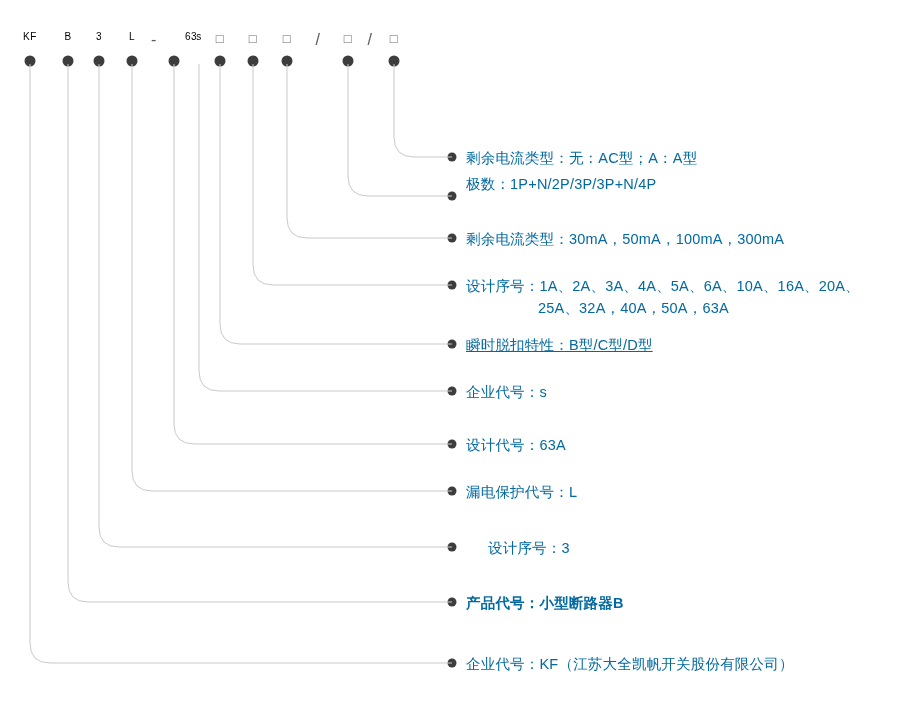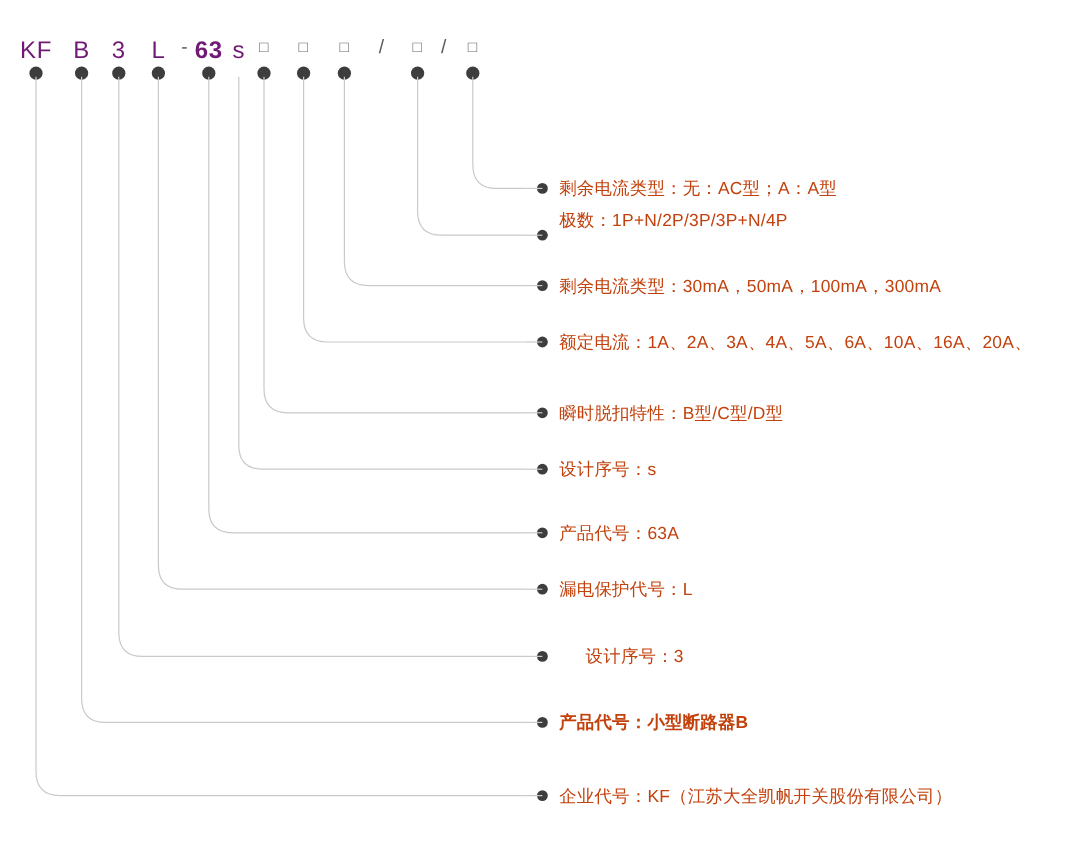--- a/index.html
+++ b/index.html
@@ -23,22 +23,22 @@
     position: absolute;
     left: 0;
     top: 0;
     width: 900px;
     height: 70px;
   }
   .code-char {
     position: absolute;
     top: 32px;
     transform: translateX(-50%);
-    font-size: 20px;
-    color: #701a75;
+    font-size: 10px;
+    color: #000000;
     line-height: 1;
     white-space: nowrap;
     letter-spacing: 0.5px;
   }
   .code-char.sq {
     font-size: 13px;
     color: #6b6b6b;
   }
   .code-char.sep {
     font-size: 16px;
@@ -51,42 +51,42 @@
     left: 0;
     top: 0;
     width: 900px;
     height: 712px;
   }
 
   
   .label {
     position: absolute;
     font-size: 14.5px;
-    color: #c2410c;
+    color: #0369a1;
     line-height: 1.55;
     white-space: nowrap;
     letter-spacing: 0.2px;
   }
   .label .cont {
     display: block;
     padding-left: 72px;
   }
 </style>
 </head>
 <body>
 
 <div id="stage">
 
   <div id="code-row">
       <div class="code-char" style="left: 30px;">KF</div>
       <div class="code-char" style="left: 68px;">B</div>
       <div class="code-char" style="left: 99px;">3</div>
       <div class="code-char" style="left: 132px;">L</div>
       <div class="code-char sep" style="left: 154px;">-</div>
-      <div class="code-char" style="left: 174px; font-weight: bold;">63</div>
+      <div class="code-char" style="left: 191px;">63</div>
       <div class="code-char" style="left: 199px;">s</div>
       <div class="code-char sq" style="left: 220px;">□</div>
       <div class="code-char sq" style="left: 253px;">□</div>
       <div class="code-char sq" style="left: 287px;">□</div>
       <div class="code-char sep" style="left: 318px;">/</div>
       <div class="code-char sq" style="left: 348px;">□</div>
       <div class="code-char sep" style="left: 370px;">/</div>
       <div class="code-char sq" style="left: 394px;">□</div>
     </div>
 
@@ -133,23 +133,23 @@
       <line x1="438" y1="602" x2="452" y2="602" stroke="#c9c9c9" stroke-width="1"></line>
       <path d="M 30 64 L 30 643 Q 30 663 50 663 L 438 663" fill="none" stroke="#c9c9c9" stroke-width="1"></path>
       <circle cx="452" cy="663" r="4.5" fill="#3d3d3d"></circle>
       <line x1="438" y1="663" x2="452" y2="663" stroke="#c9c9c9" stroke-width="1"></line>
     </svg>
 
   <div id="labels">
       <div class="label" style="left: 466px; top: 147px;"><span>剩余电流类型：无：AC型；A：A型</span></div>
       <div class="label" style="left: 466px; top: 173px;"><span>极数：1P+N/2P/3P/3P+N/4P</span></div>
       <div class="label" style="left: 466px; top: 228px;"><span>剩余电流类型：30mA，50mA，100mA，300mA</span></div>
-      <div class="label" style="left: 466px; top: 275px;"><span>额定电流：1A、2A、3A、4A、5A、6A、10A、16A、20A、</span></div>
-      <div class="label" style="left: 466px; top: 334px;"><span>瞬时脱扣特性：B型/C型/D型</span></div>
-      <div class="label" style="left: 466px; top: 381px;"><span>设计序号：s</span></div>
-      <div class="label" style="left: 466px; top: 434px;"><span>产品代号：63A</span></div>
+      <div class="label" style="left: 466px; top: 275px;"><span>设计序号：1A、2A、3A、4A、5A、6A、10A、16A、20A、</span><span class="cont">25A、32A，40A，50A，63A</span></div>
+      <div class="label" style="left: 466px; top: 334px; text-decoration: underline;"><span>瞬时脱扣特性：B型/C型/D型</span></div>
+      <div class="label" style="left: 466px; top: 381px;"><span>企业代号：s</span></div>
+      <div class="label" style="left: 466px; top: 434px;"><span>设计代号：63A</span></div>
       <div class="label" style="left: 466px; top: 481px; text-align: center;"><span>漏电保护代号：L</span></div>
       <div class="label" style="left: 488px; top: 537px;"><span>设计序号：3</span></div>
       <div class="label" style="left: 466px; top: 592px; font-weight: bold;"><span>产品代号：小型断路器B</span></div>
       <div class="label" style="left: 466px; top: 653px;"><span>企业代号：KF（江苏大全凯帆开关股份有限公司）</span></div>
     </div>
 
 </div>
 
 </body></html>

